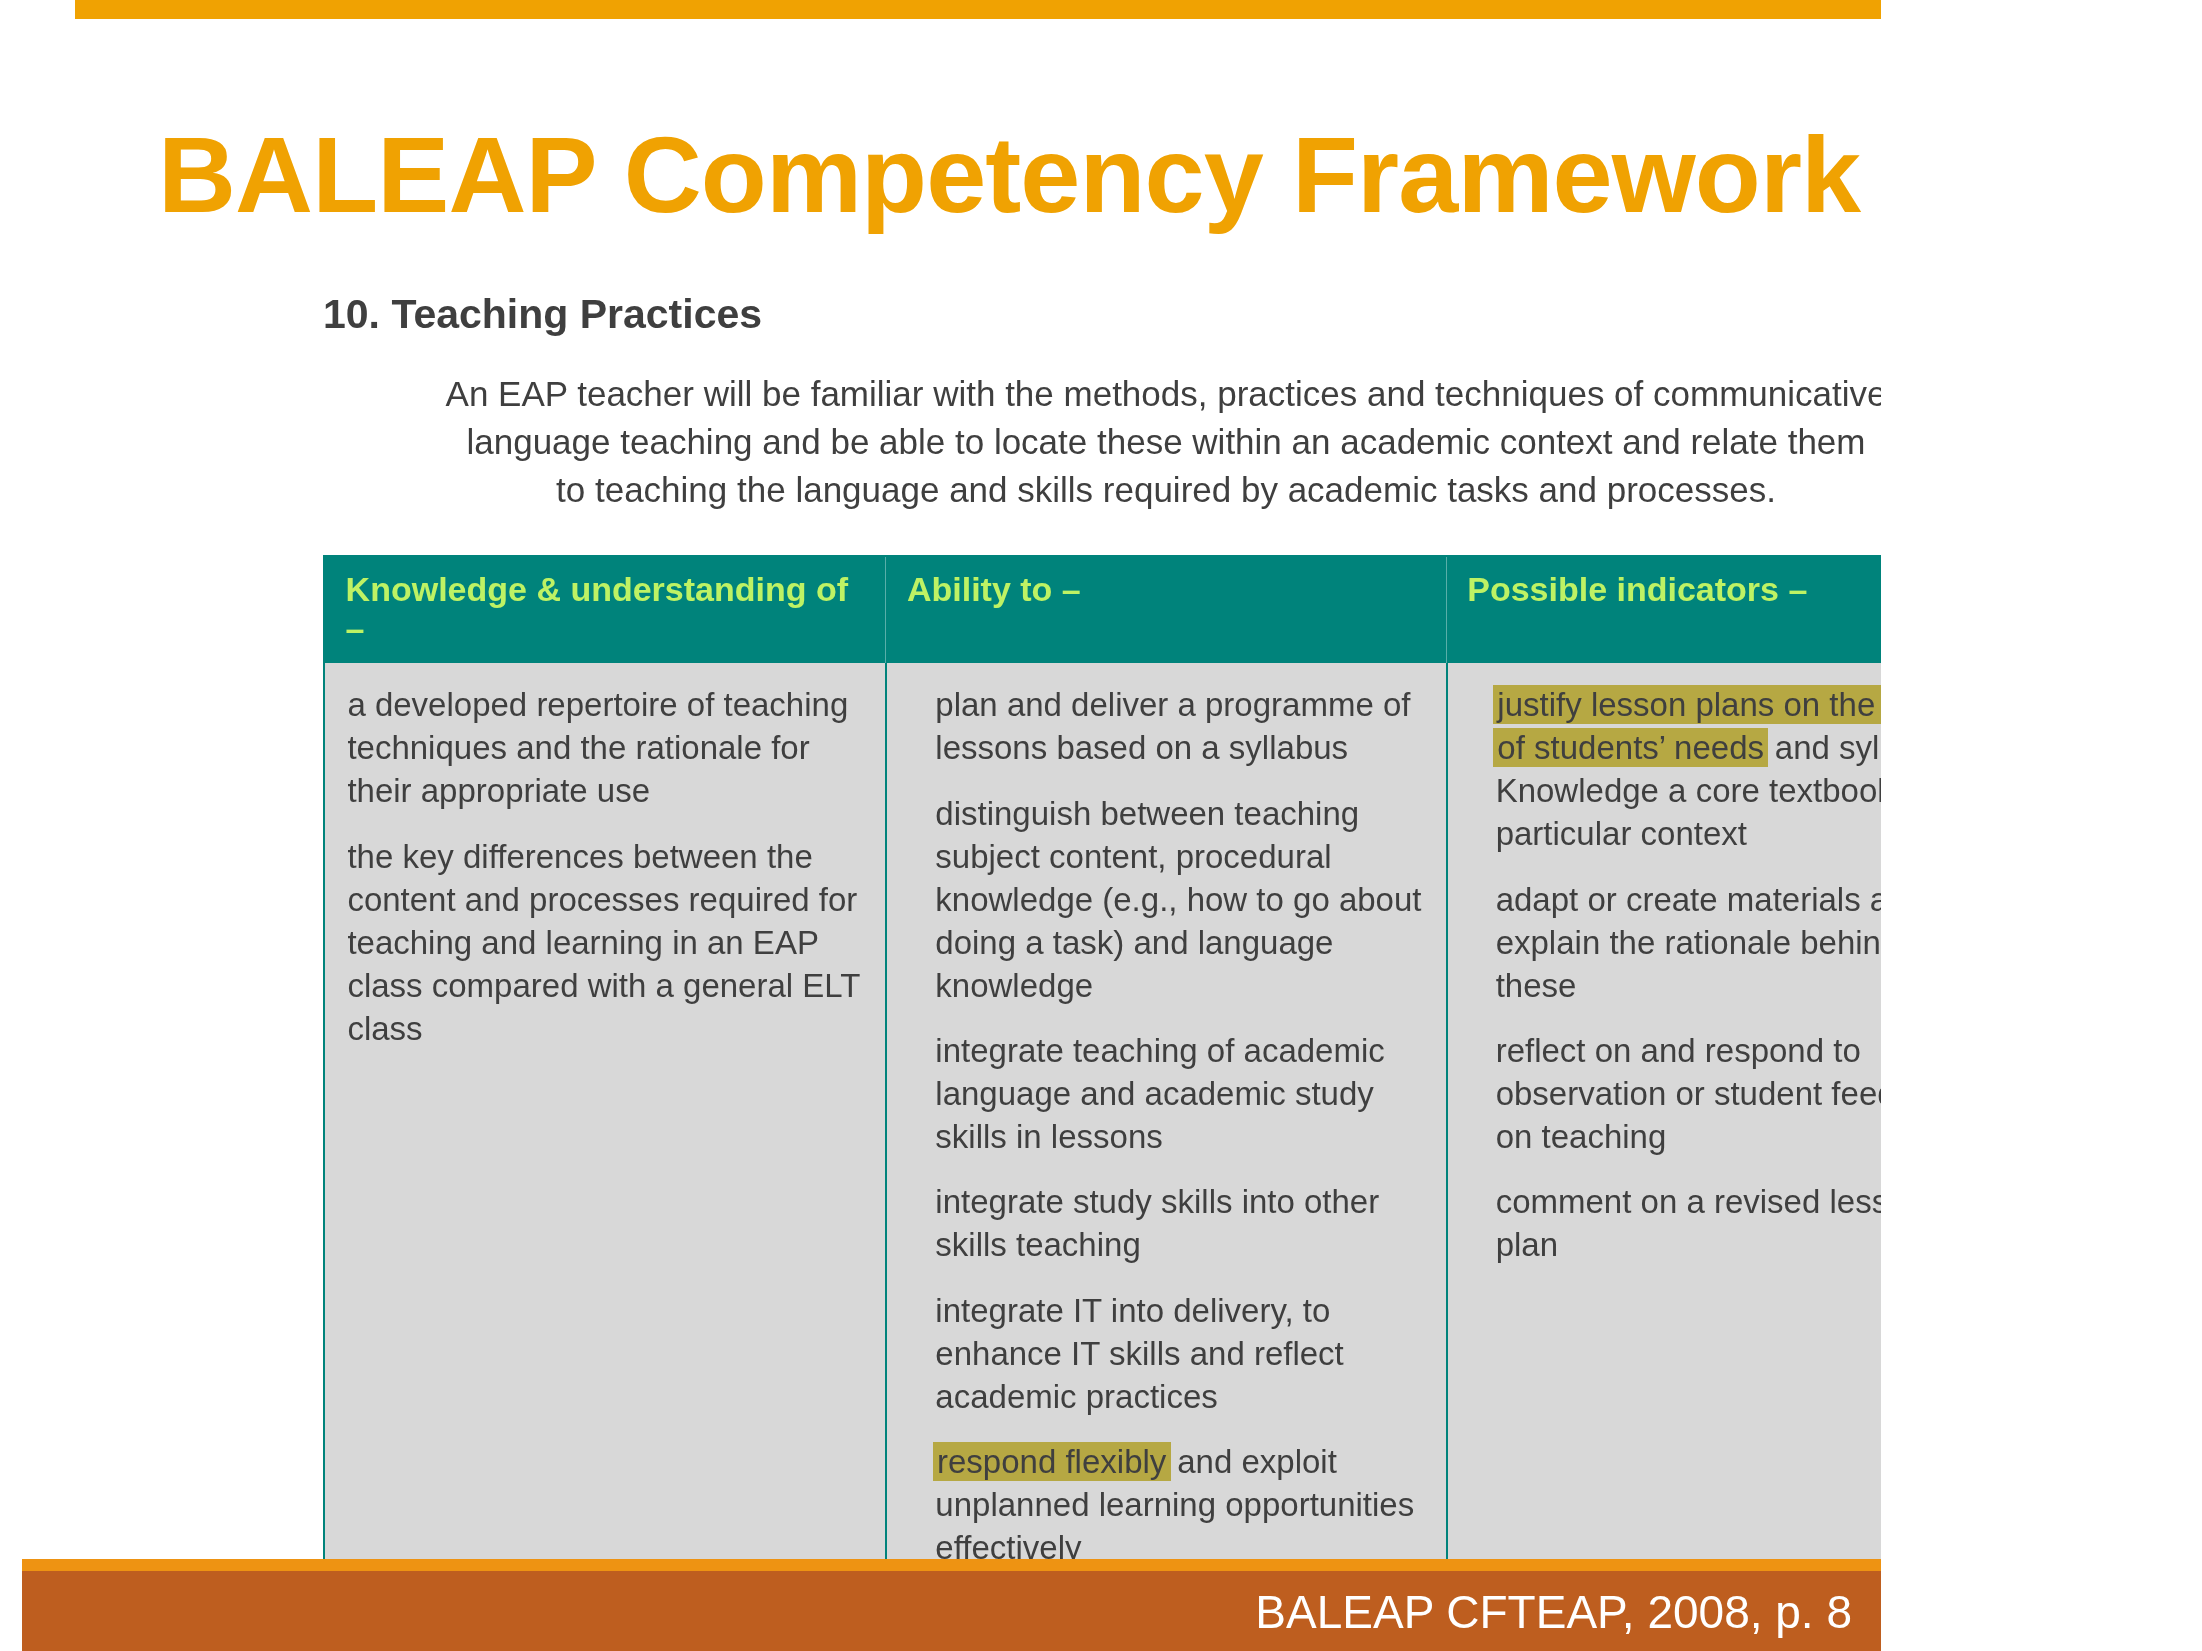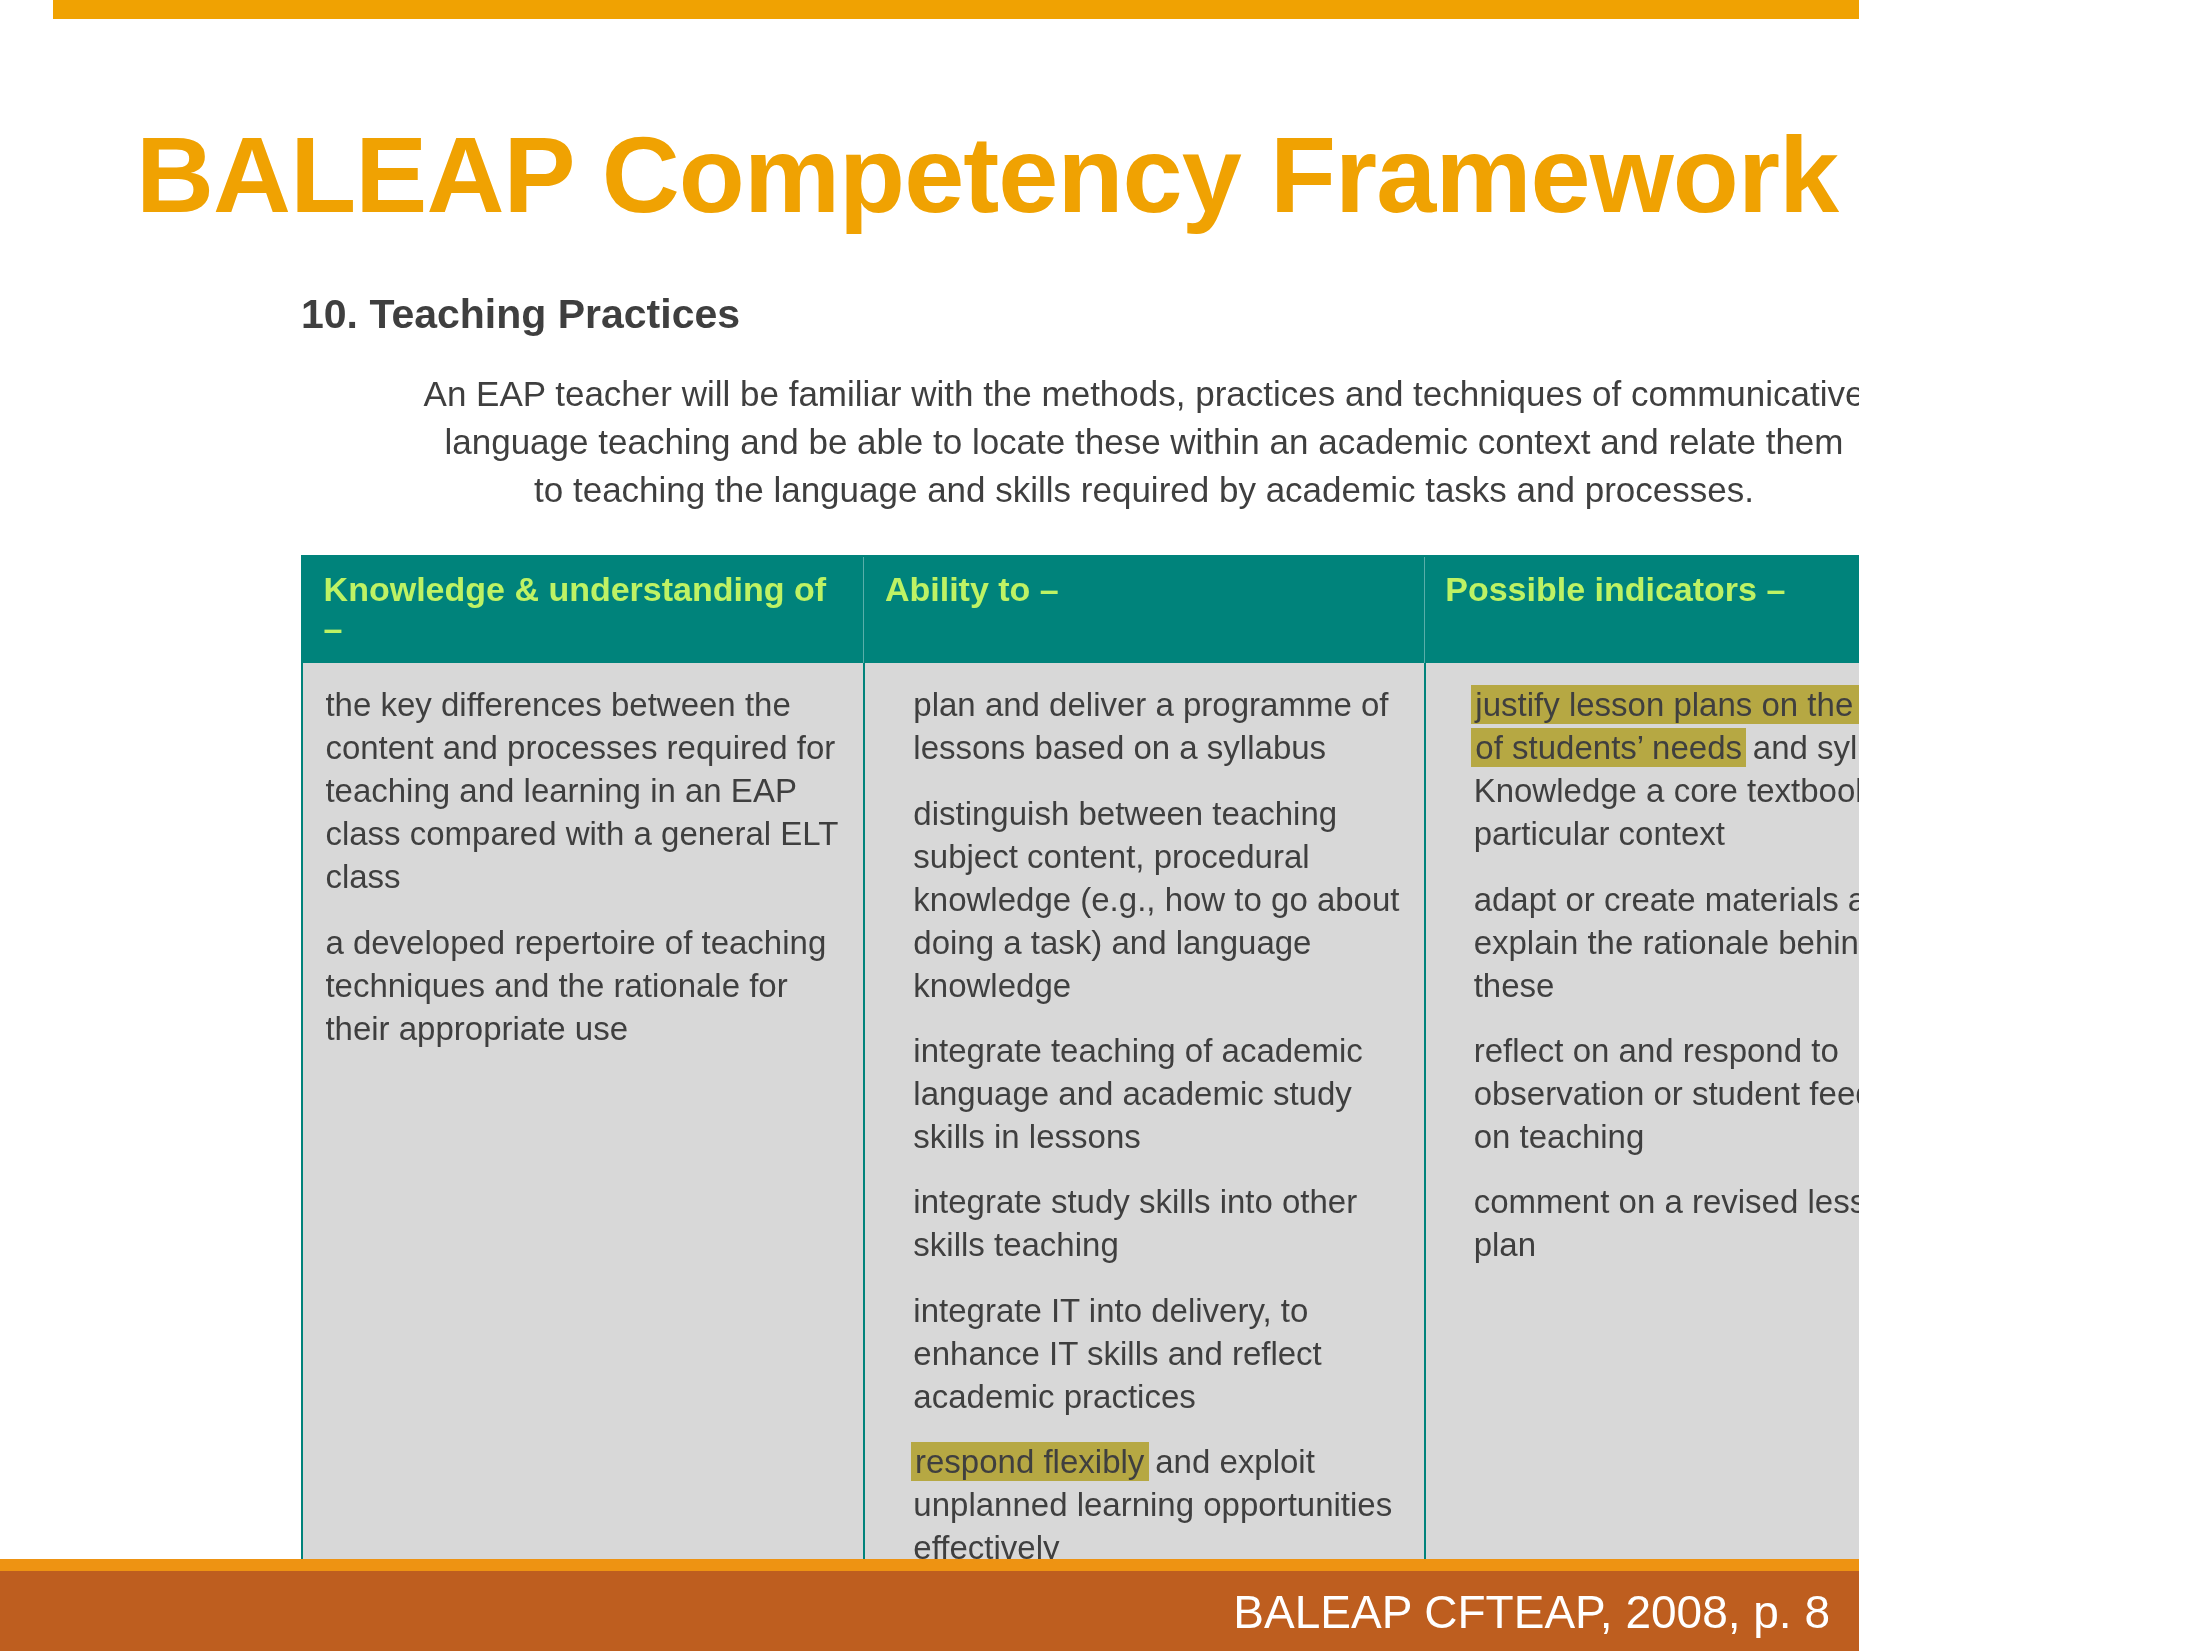--- a/index.html
+++ b/index.html
@@ -7,20 +7,21 @@
   body {
     font-family:"Liberation Sans","DejaVu Sans",sans-serif;
     background:#ffffff;
     color:#3f3f3f;
   }
   .slide {
     position:relative;
     width:1859px; height:1652px;
     background:#ffffff;
     overflow:hidden;
+    margin-left:22px;
   }
 
   
   .top-bar {
     position:absolute;
     top:0; left:53px; width:2113px; height:19px;
     background:var(--title-orange,#F0A202);
   }
 
   
@@ -139,22 +140,22 @@
 to teaching the language and skills required by academic tasks and processes.</p>
 
   <div class="competency-table">
     <div class="table-header">
         <div class="header-cell">Knowledge &amp; understanding of –</div>
         <div class="header-cell">Ability to –</div>
         <div class="header-cell">Possible indicators –</div>
       </div>
     <div class="table-body">
         <div class="body-col">
+          <p><span>a developed repertoire of teaching techniques and the rationale for their appropriate use</span></p>
           <p><span>the key differences between the content and processes required for teaching and learning in an EAP class compared with a general ELT class</span></p>
-          <p><span>a developed repertoire of teaching techniques and the rationale for their appropriate use</span></p>
         </div>
         <div class="body-col">
           <p><span>plan and deliver a programme of lessons based on a syllabus</span></p>
           <p><span>distinguish between teaching subject content, procedural knowledge (e.g., how to go about doing a task) and language knowledge</span></p>
           <p><span>integrate teaching of academic language and academic study skills in lessons</span></p>
           <p><span>integrate study skills into other skills teaching</span></p>
           <p><span>integrate IT into delivery, to enhance IT skills and reflect academic practices</span></p>
           <p><span class="highlight">respond flexibly</span><span> and exploit unplanned learning opportunities effectively</span></p>
         </div>
         <div class="body-col">

